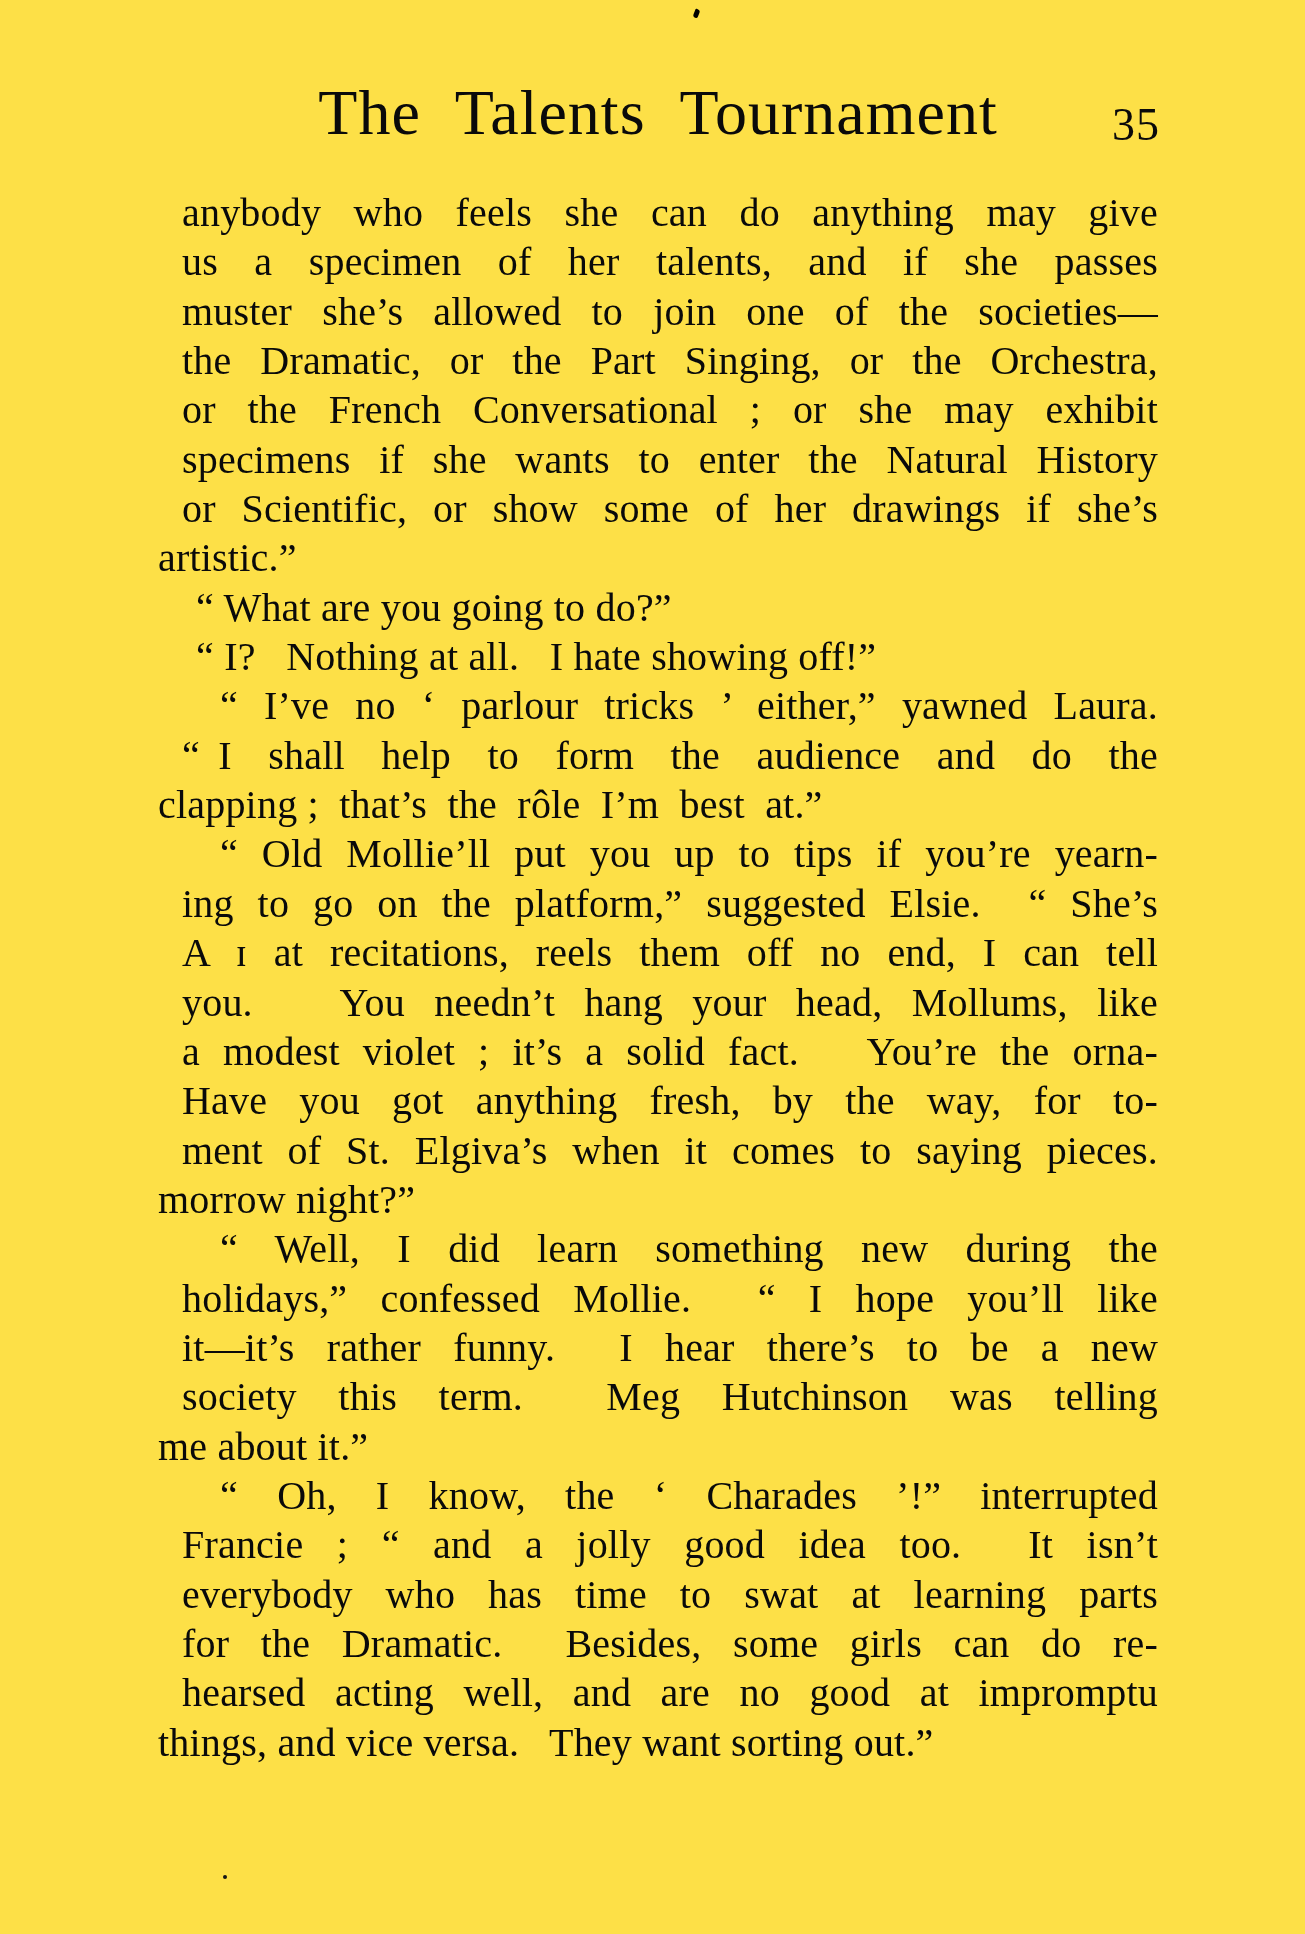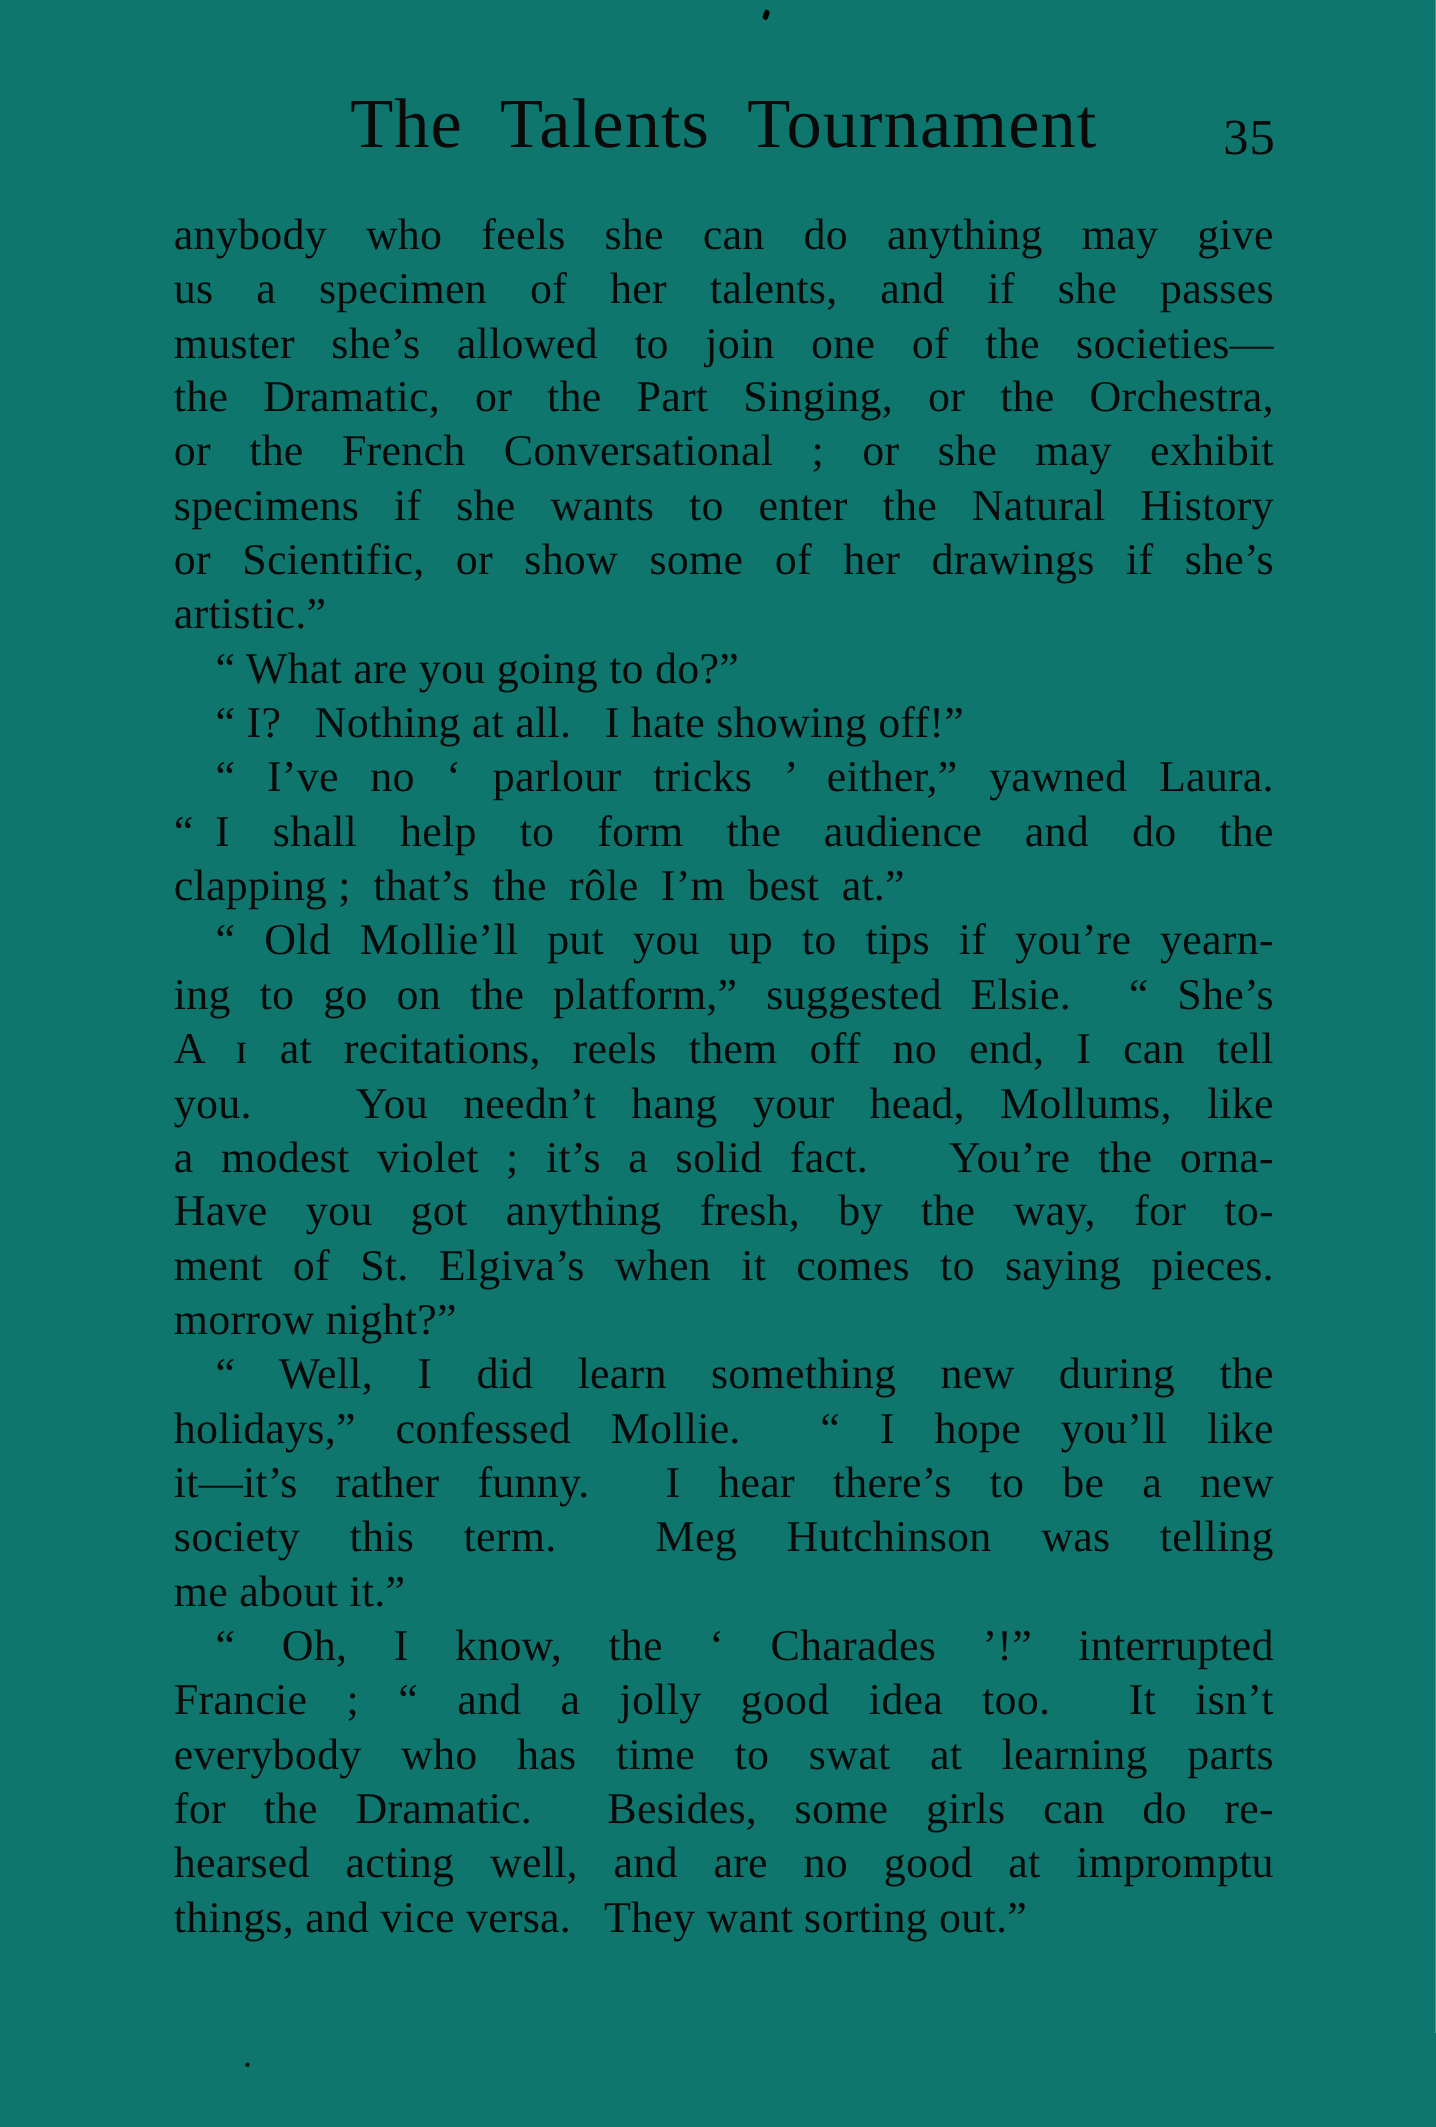--- a/index.html
+++ b/index.html
@@ -3,40 +3,40 @@
 <meta charset="utf-8">
 <style>
   html, body { margin: 0; padding: 0; }
   body {
     width: 1305px; height: 1934px;
     background: #ffffff;
     font-family: "Liberation Serif", "DejaVu Serif", serif;
     color: #0a0a0a;
     position: relative;
   }
-  .page { position: absolute; inset: 0; overflow: hidden; background: #0f766e; text-decoration: underline; }
+  .page { position: absolute; inset: 0; overflow: hidden; background: #fde047; text-decoration: underline; }
 
   
   .title {
     position: absolute; left: 158px; top: 81px; width: 1000px;
     text-align: center; font-size: 64px; line-height: 1;
     word-spacing: 18px; letter-spacing: 1px; white-space: nowrap;
   }
   .pagenum {
     position: absolute; left: 1110px; top: 102px; width: 50px;
     font-size: 46px; line-height: 1; text-align: right; letter-spacing: 1px;
   }
 
   
   .text-block {
     position: absolute; left: 158px; top: 188px; width: 1000px;
     font-size: 40px; line-height: 49.35px; letter-spacing: 0.2px;
   }
   .ln { white-space: pre-wrap; }
-  .ln.j { text-align: justify; text-align-last: justify; }
+  .ln.j { text-align: justify; text-align-last: justify; margin-left: 24px; }
   .ln.ind { text-indent: 38px; }
 
   
   .speck-top {
     position: absolute; left: 694px; top: 9px; width: 5px; height: 9px;
     background: #000; border-radius: 1px 3px 2px 3px; transform: rotate(22deg);
   }
   .speck-bottom {
     position: absolute; left: 223px; top: 1875px; width: 4px; height: 4px;
     background: #151515; border-radius: 50%;

